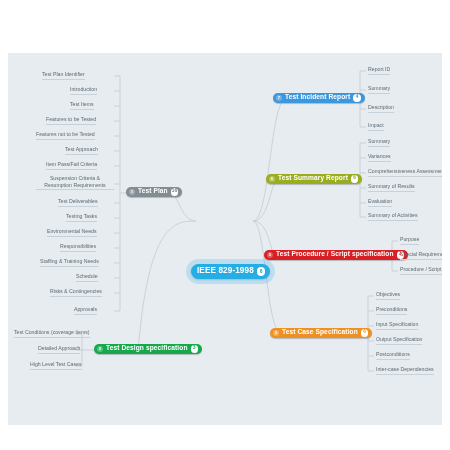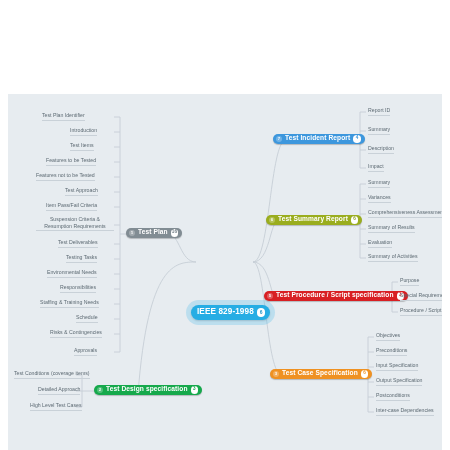--- a/index.html
+++ b/index.html
@@ -1,18 +1,18 @@
 <!DOCTYPE html>
 <html><head>
 <meta charset="utf-8">
 <style>
   html,body{margin:0;padding:0;background:#ffffff;}
   body{width:450px;height:450px;overflow:hidden;font-family:"Liberation Sans",sans-serif;}
 
-  #stage{position:relative;width:450px;height:373px;background:#ffffff;margin-top:41px;}
+  #stage{position:relative;width:450px;height:373px;background:#ffffff;}
 
   #canvas{
     position:absolute;left:8px;top:53px;width:434px;height:372px;
     background:#e7ecf0;
     overflow:hidden;
   }
 
   svg.links{position:absolute;left:0;top:0;width:434px;height:372px;}
   svg.links path{fill:none;stroke:#c6ced6;stroke-width:.9;}
 

